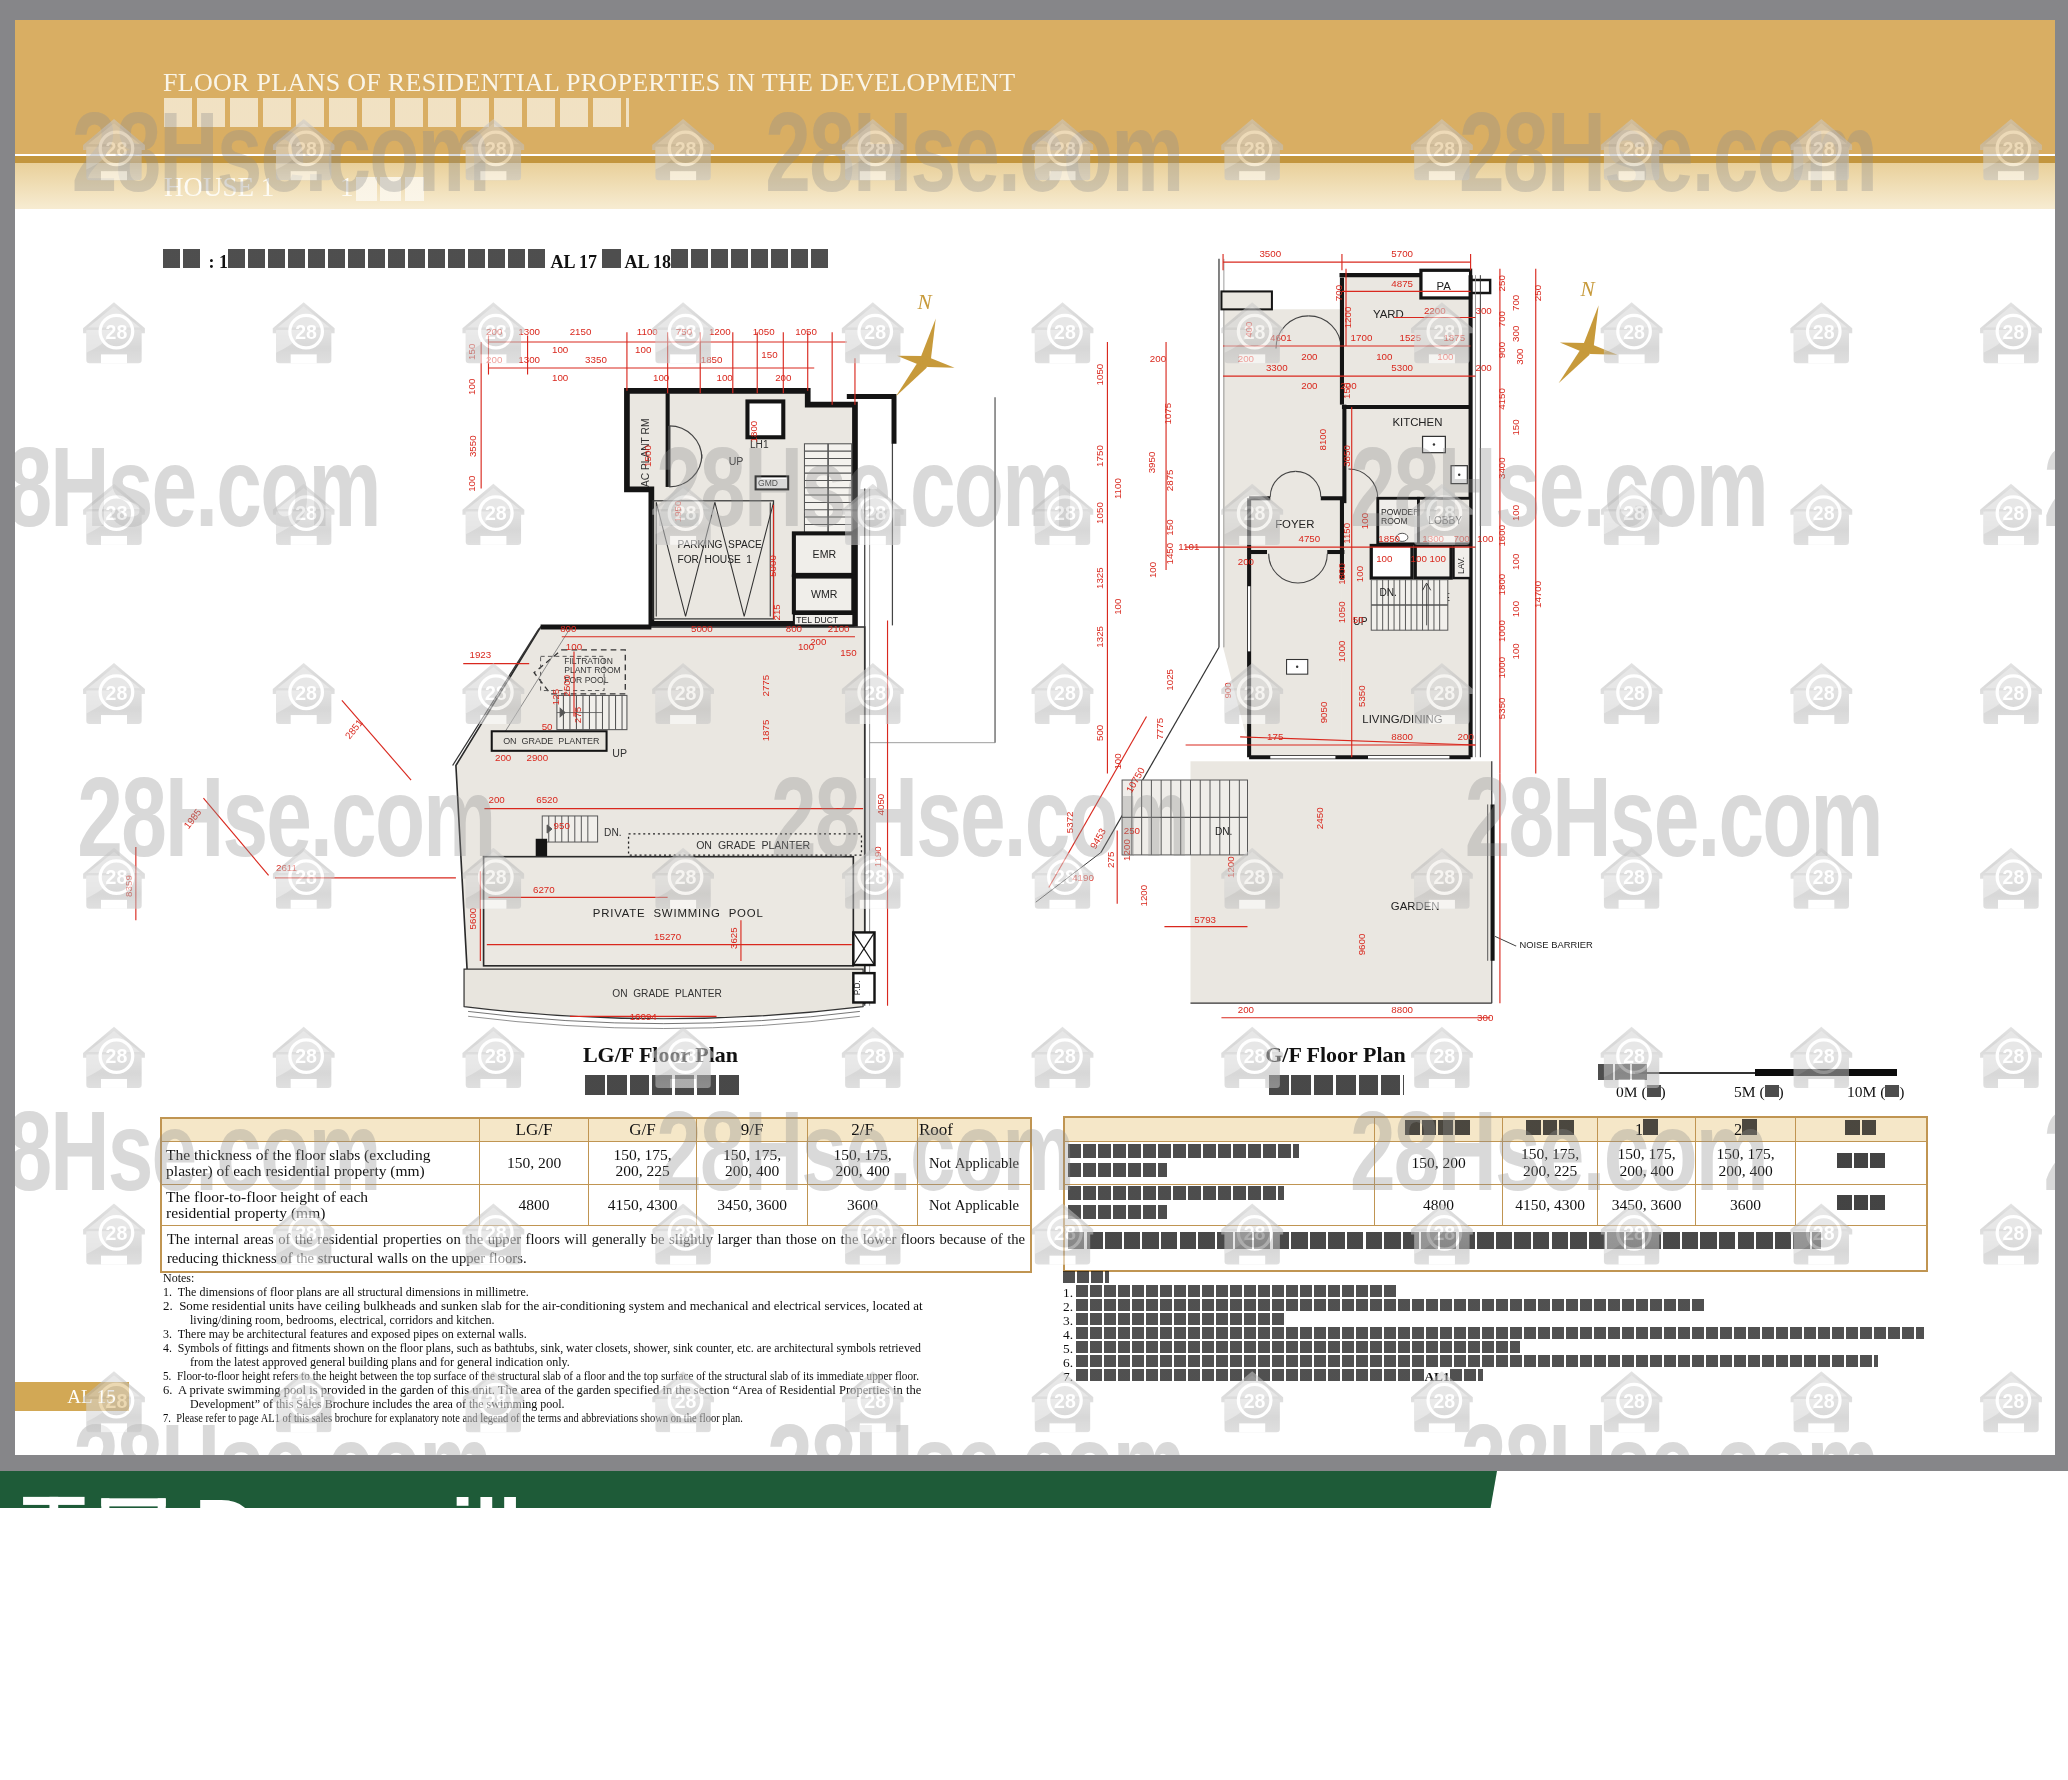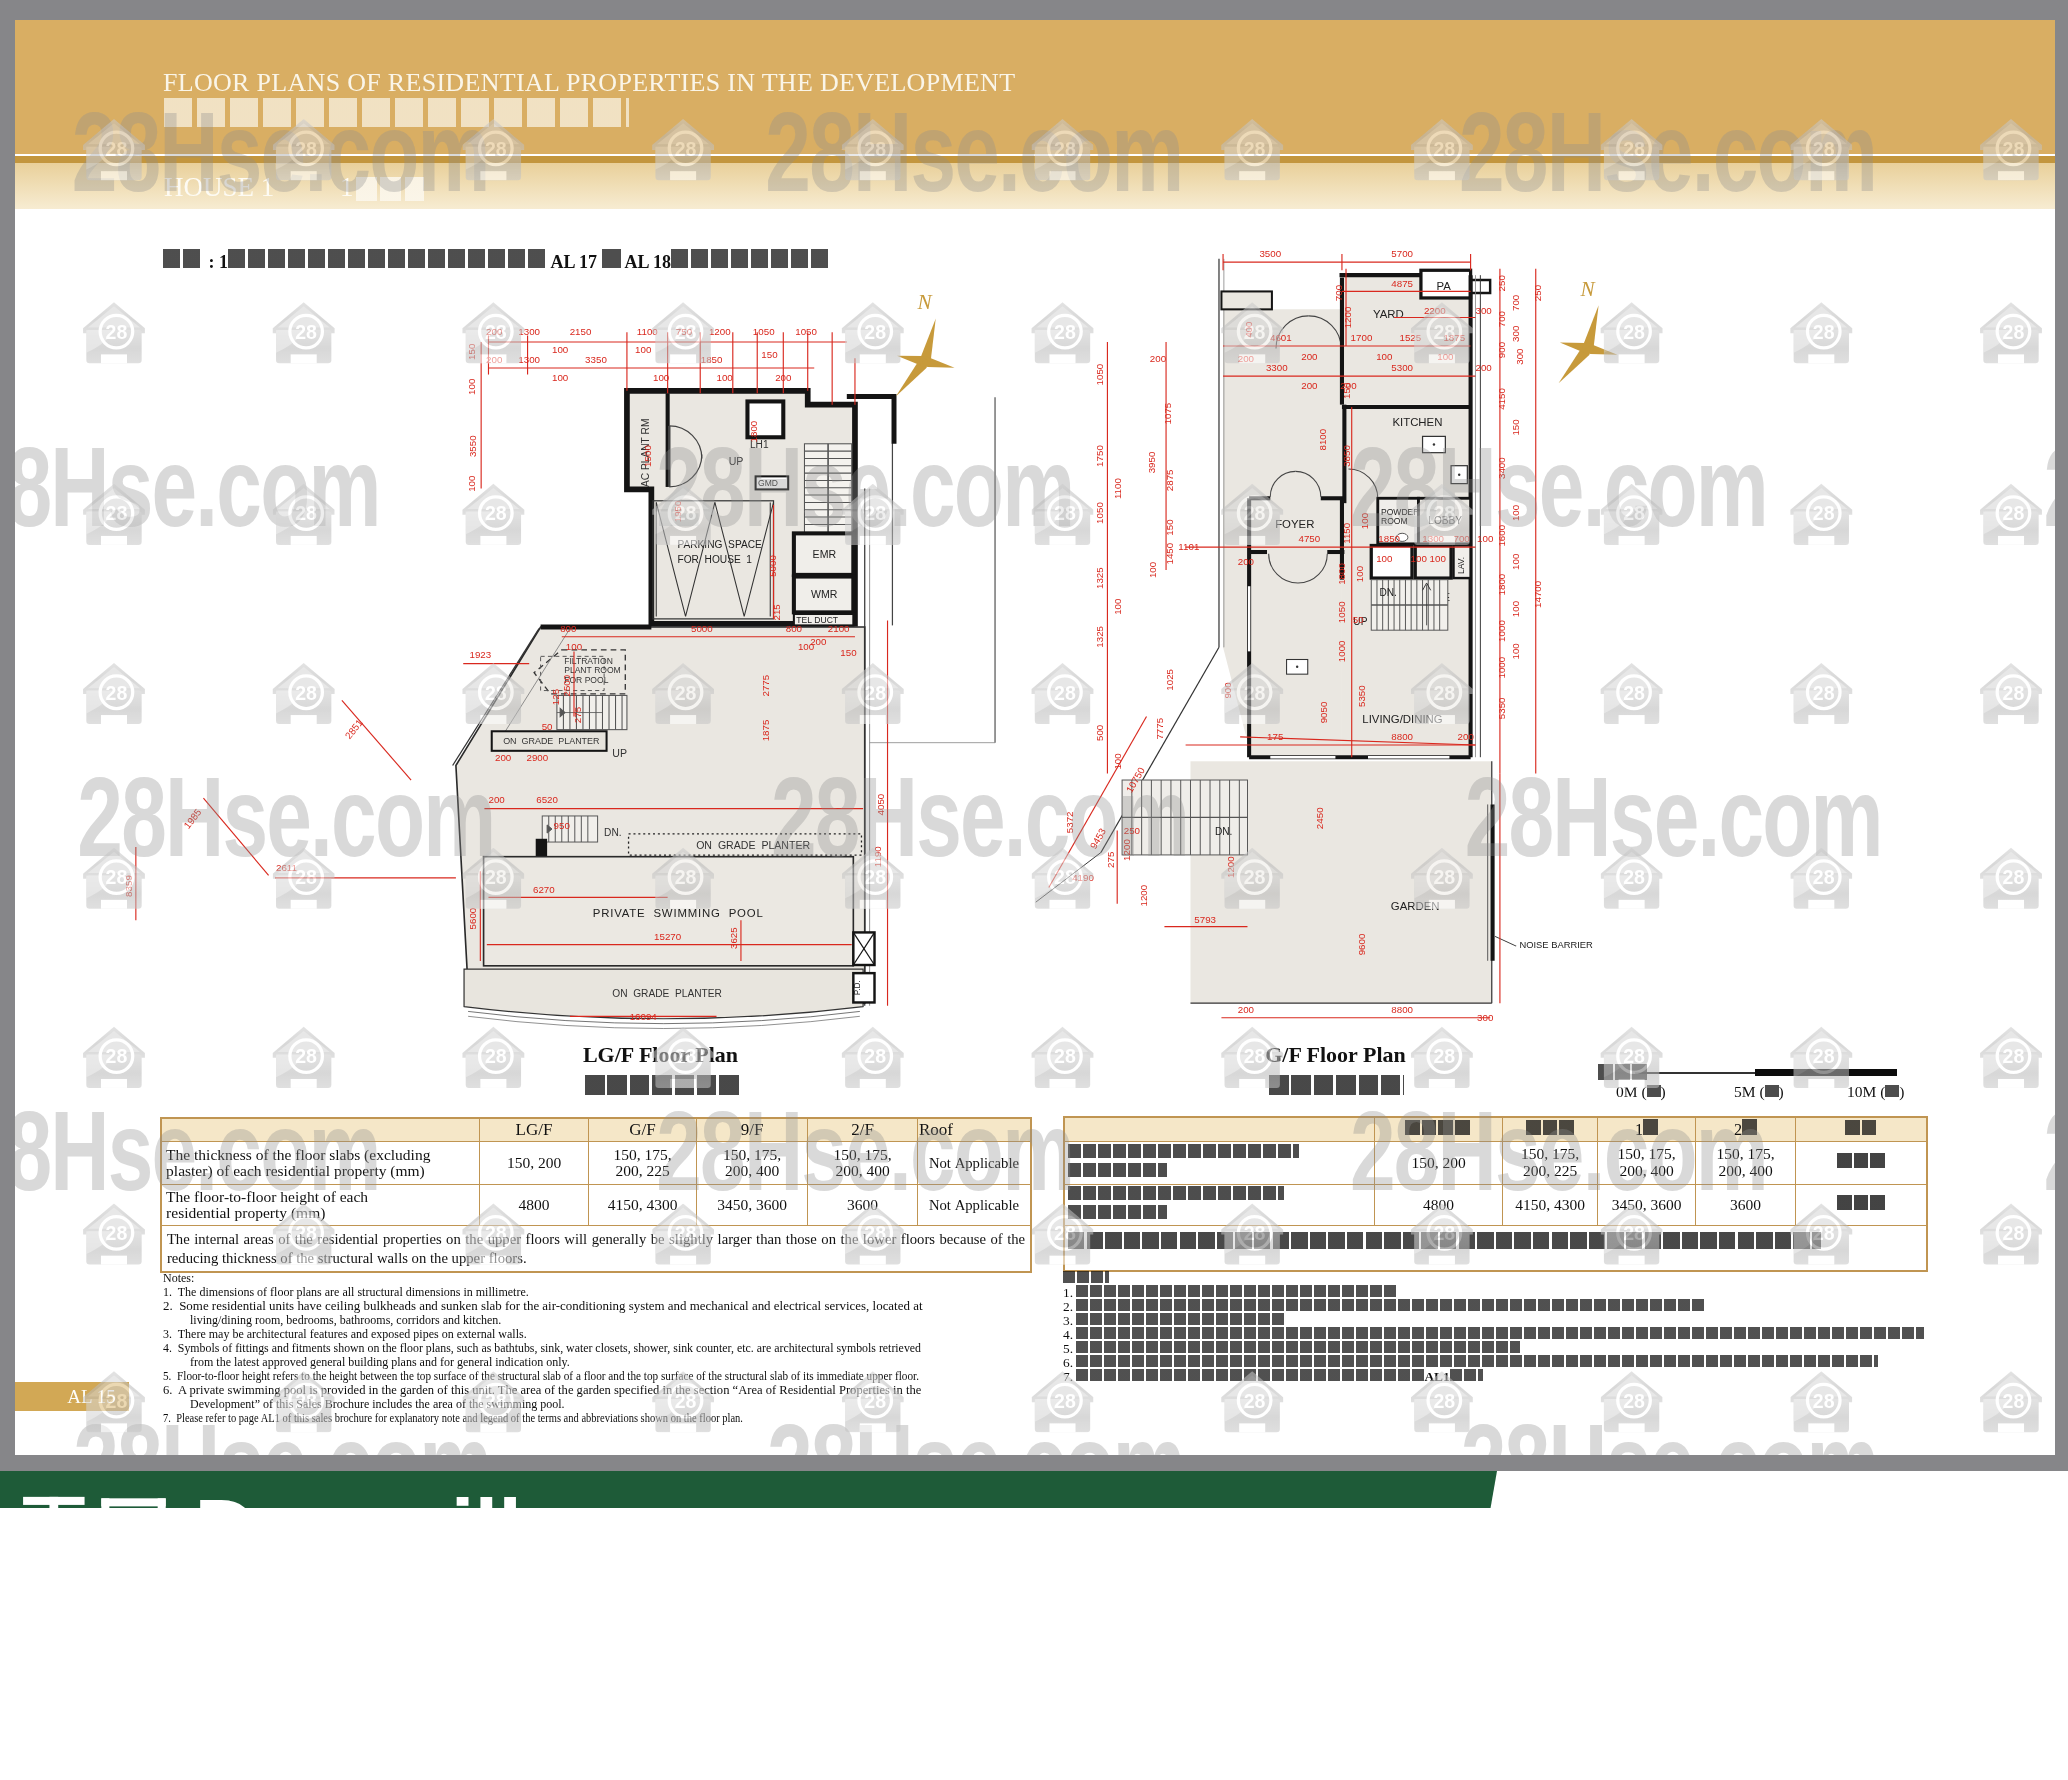--- a/index.html
+++ b/index.html
@@ -610,21 +610,21 @@
         <td colspan="6" style="border:1.3px solid #c09552;padding-left:3.3px;vertical-align:top;padding-top:6.5px;"><span class="zh" style="width:753px;height:17px;background:repeating-linear-gradient(90deg,rgba(15,15,15,0.76) 0 16.3px,rgba(0,0,0,0) 16.3px 18.6px);"></span></td>
       </tr>
     </tbody>
       </table>
   </div>
 
   <div class="abs" style="left:163px;top:1271px;width:852px;font-size:12px;line-height:14px;color:#0d0d0d;">
     <div>Notes:</div>
     <div style="white-space:nowrap;">1.&nbsp; The dimensions of floor plans are all structural dimensions in millimetre.</div>
     <div style="white-space:nowrap;transform-origin:0 0;transform:scaleX(1.078);">2.&nbsp; Some residential units have ceiling bulkheads and sunken slab for the air-conditioning system and mechanical and electrical services, located at</div>
-    <div style="white-space:nowrap;padding-left:27px;">living/dining room, bedrooms, bathrooms, corridors and kitchen.</div>
+    <div style="white-space:nowrap;padding-left:27px;">living/dining room, bedrooms, electrical, corridors and kitchen.</div>
     <div style="white-space:nowrap;">3.&nbsp; There may be architectural features and exposed pipes on external walls.</div>
     <div style="white-space:nowrap;transform-origin:0 0;transform:scaleX(0.988);">4.&nbsp; Symbols of fittings and fitments shown on the floor plans, such as bathtubs, sink, water closets, shower, sink counter, etc. are architectural symbols retrieved</div>
     <div style="white-space:nowrap;padding-left:27px;">from the latest approved general building plans and for general indication only.</div>
     <div style="white-space:nowrap;transform-origin:0 0;transform:scaleX(0.935);">5.&nbsp; Floor-to-floor height refers to the height between the top surface of the structural slab of a floor and the top surface of the structural slab of its immediate upper floor.</div>
     <div style="white-space:nowrap;transform-origin:0 0;transform:scaleX(1.047);">6.&nbsp; A private swimming pool is provided in the garden of this unit. The area of the garden specified in the section “Area of Residential Properties in the</div>
     <div style="white-space:nowrap;padding-left:27px;">Development” of this Sales Brochure includes the area of the swimming pool.</div>
     <div style="white-space:nowrap;transform-origin:0 0;transform:scaleX(0.875);">7.&nbsp; Please refer to page AL1 of this sales brochure for explanatory note and legend of the terms and abbreviations shown on the floor plan.</div>
   </div>
 
   <div class="abs" style="left:1063px;top:1271px;width:1002px;font-size:13.4px;line-height:14px;color:#0d0d0d;">

